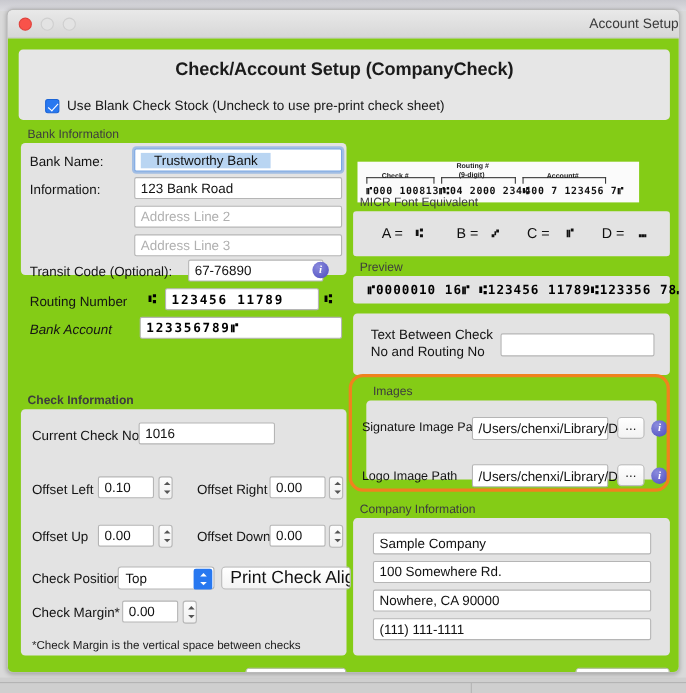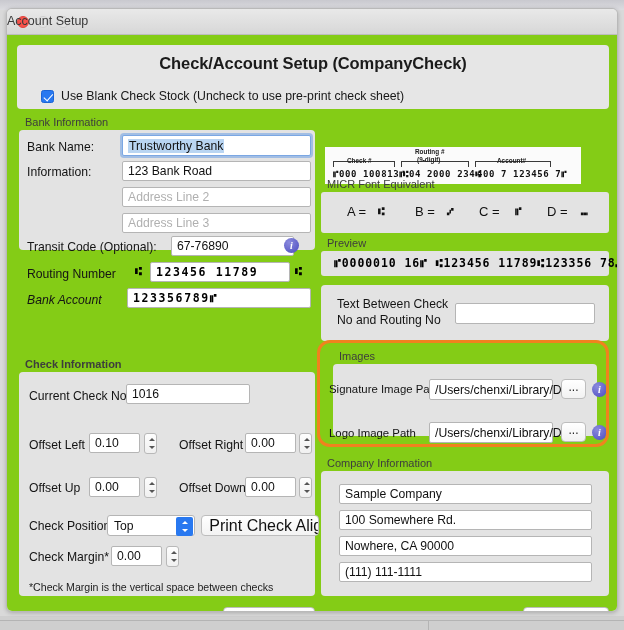--- a/index.html
+++ b/index.html
@@ -39,21 +39,21 @@
     box-shadow: 0 1px 4px rgba(0,0,0,.22);
     overflow:hidden;
   }
   .titlebar {
     position:relative; height:26px;
     background: linear-gradient(#e9e9e9, #d7d7d7);
     border-bottom:1px solid #bdbdbd;
   }
   .title-text {
     position:absolute; left:0; right:0; top:5px;
-    text-align:left; font-size:12.5px; color:#3a3a3a;
+    text-align:right; font-size:12.5px; color:#3a3a3a;padding-left:12px;
   }
   .traffic { position:absolute; left:10px; top:7px; display:flex; gap:8px; }
   .dot { width:12px; height:12px; border-radius:50%; }
   .dot.close { background:#f9524a; border:1px solid #e0433d; }
   .dot.min   { background:#e3e3e3; border:1px solid #cfcfcf; }
   .dot.zoom  { background:#e3e3e3; border:1px solid #cfcfcf; }
 
   .content { position:relative; width:612px; height:577px; background:#84cc16; }
 
   
@@ -97,21 +97,21 @@
     position:absolute; background:#fff; border:1px solid #b5b5b5;
     border-radius:2px; font-size:12.2px; color:#111;
     padding:0 5px; display:flex; align-items:center;
     font-family:"Liberation Sans", sans-serif;
   }
   .field.ph { color:#b0b0b0; }
   .field.focus {
     border:1px solid #7ba7e3;
     box-shadow:0 0 0 2px rgba(110,160,230,.55);
   }
-  .sel-text { background:#b9d5f2; color:#111; padding:0 1px; }
+  .sel-text { background:#b9d5f2; color:#111; padding:0 12px; }
 
   .micr { font-family:"DejaVu Sans Mono", monospace; font-weight:bold;
           letter-spacing:1.6px; font-size:11.5px; color:#000; }
 
   .stepper {
     position:absolute; width:13px; height:21px;
     background:linear-gradient(#fdfdfd,#f0f0f0);
     border:1px solid #b8b8b8; border-radius:3px;
   }
   .stepper:before, .stepper:after {

